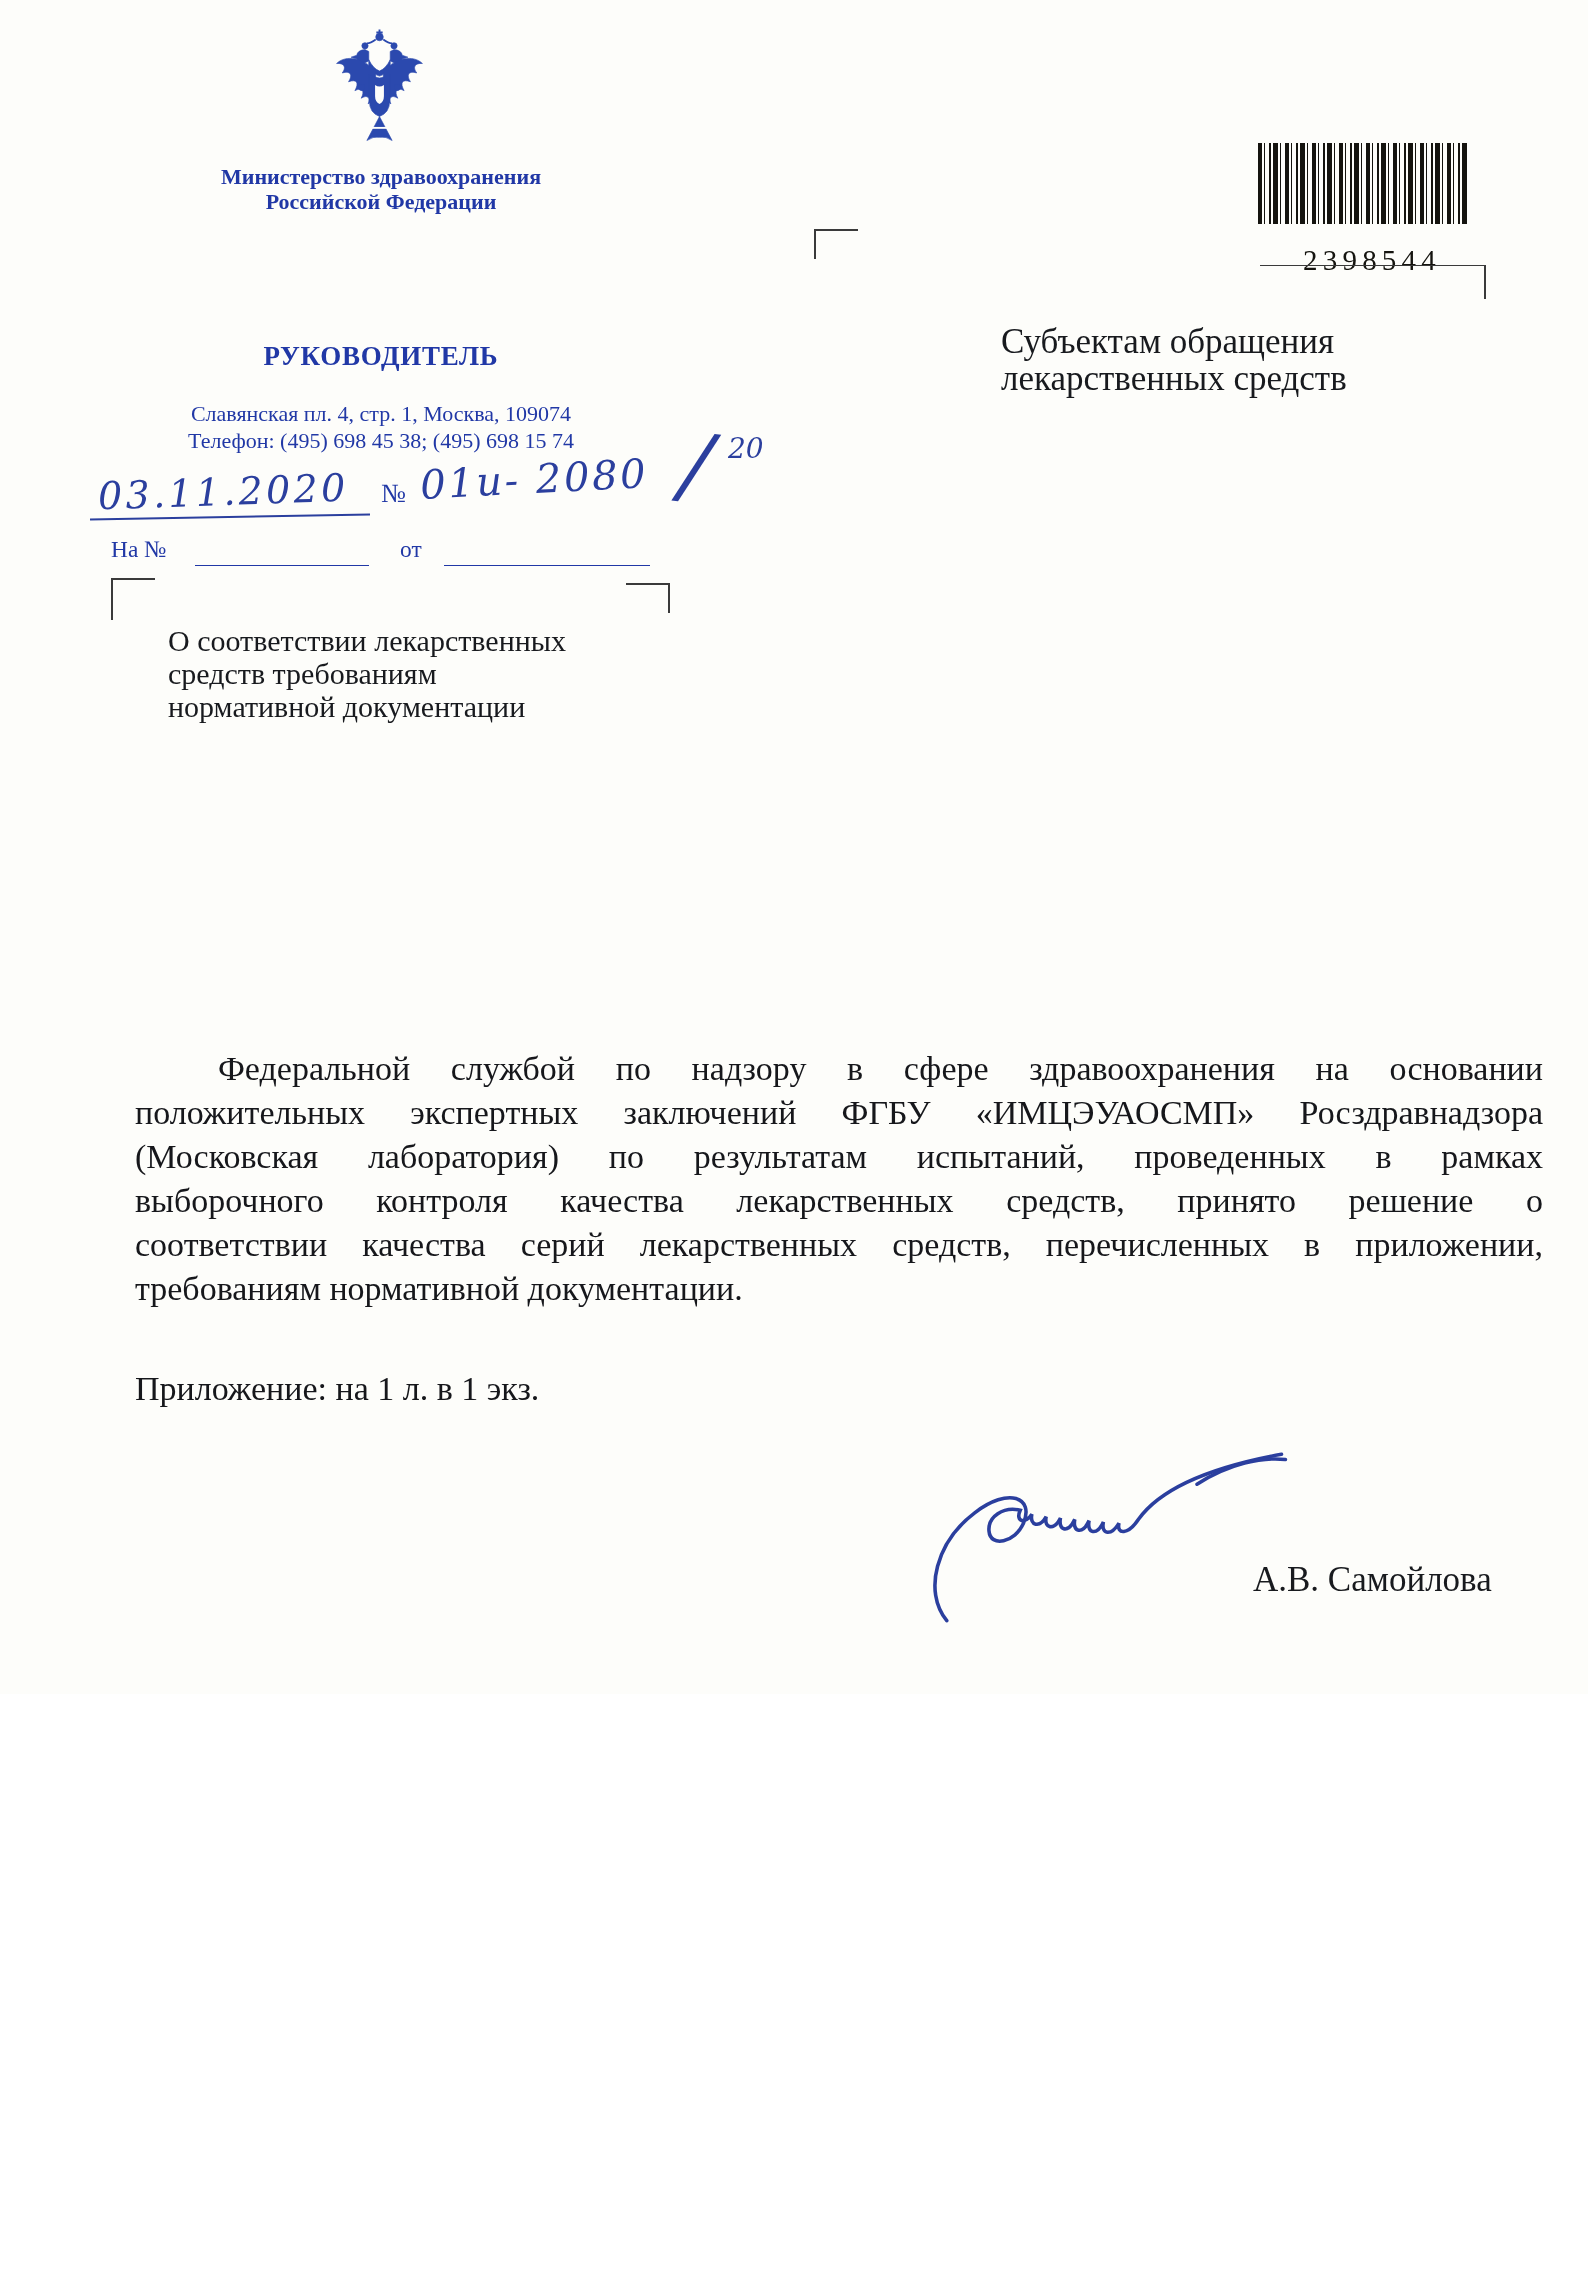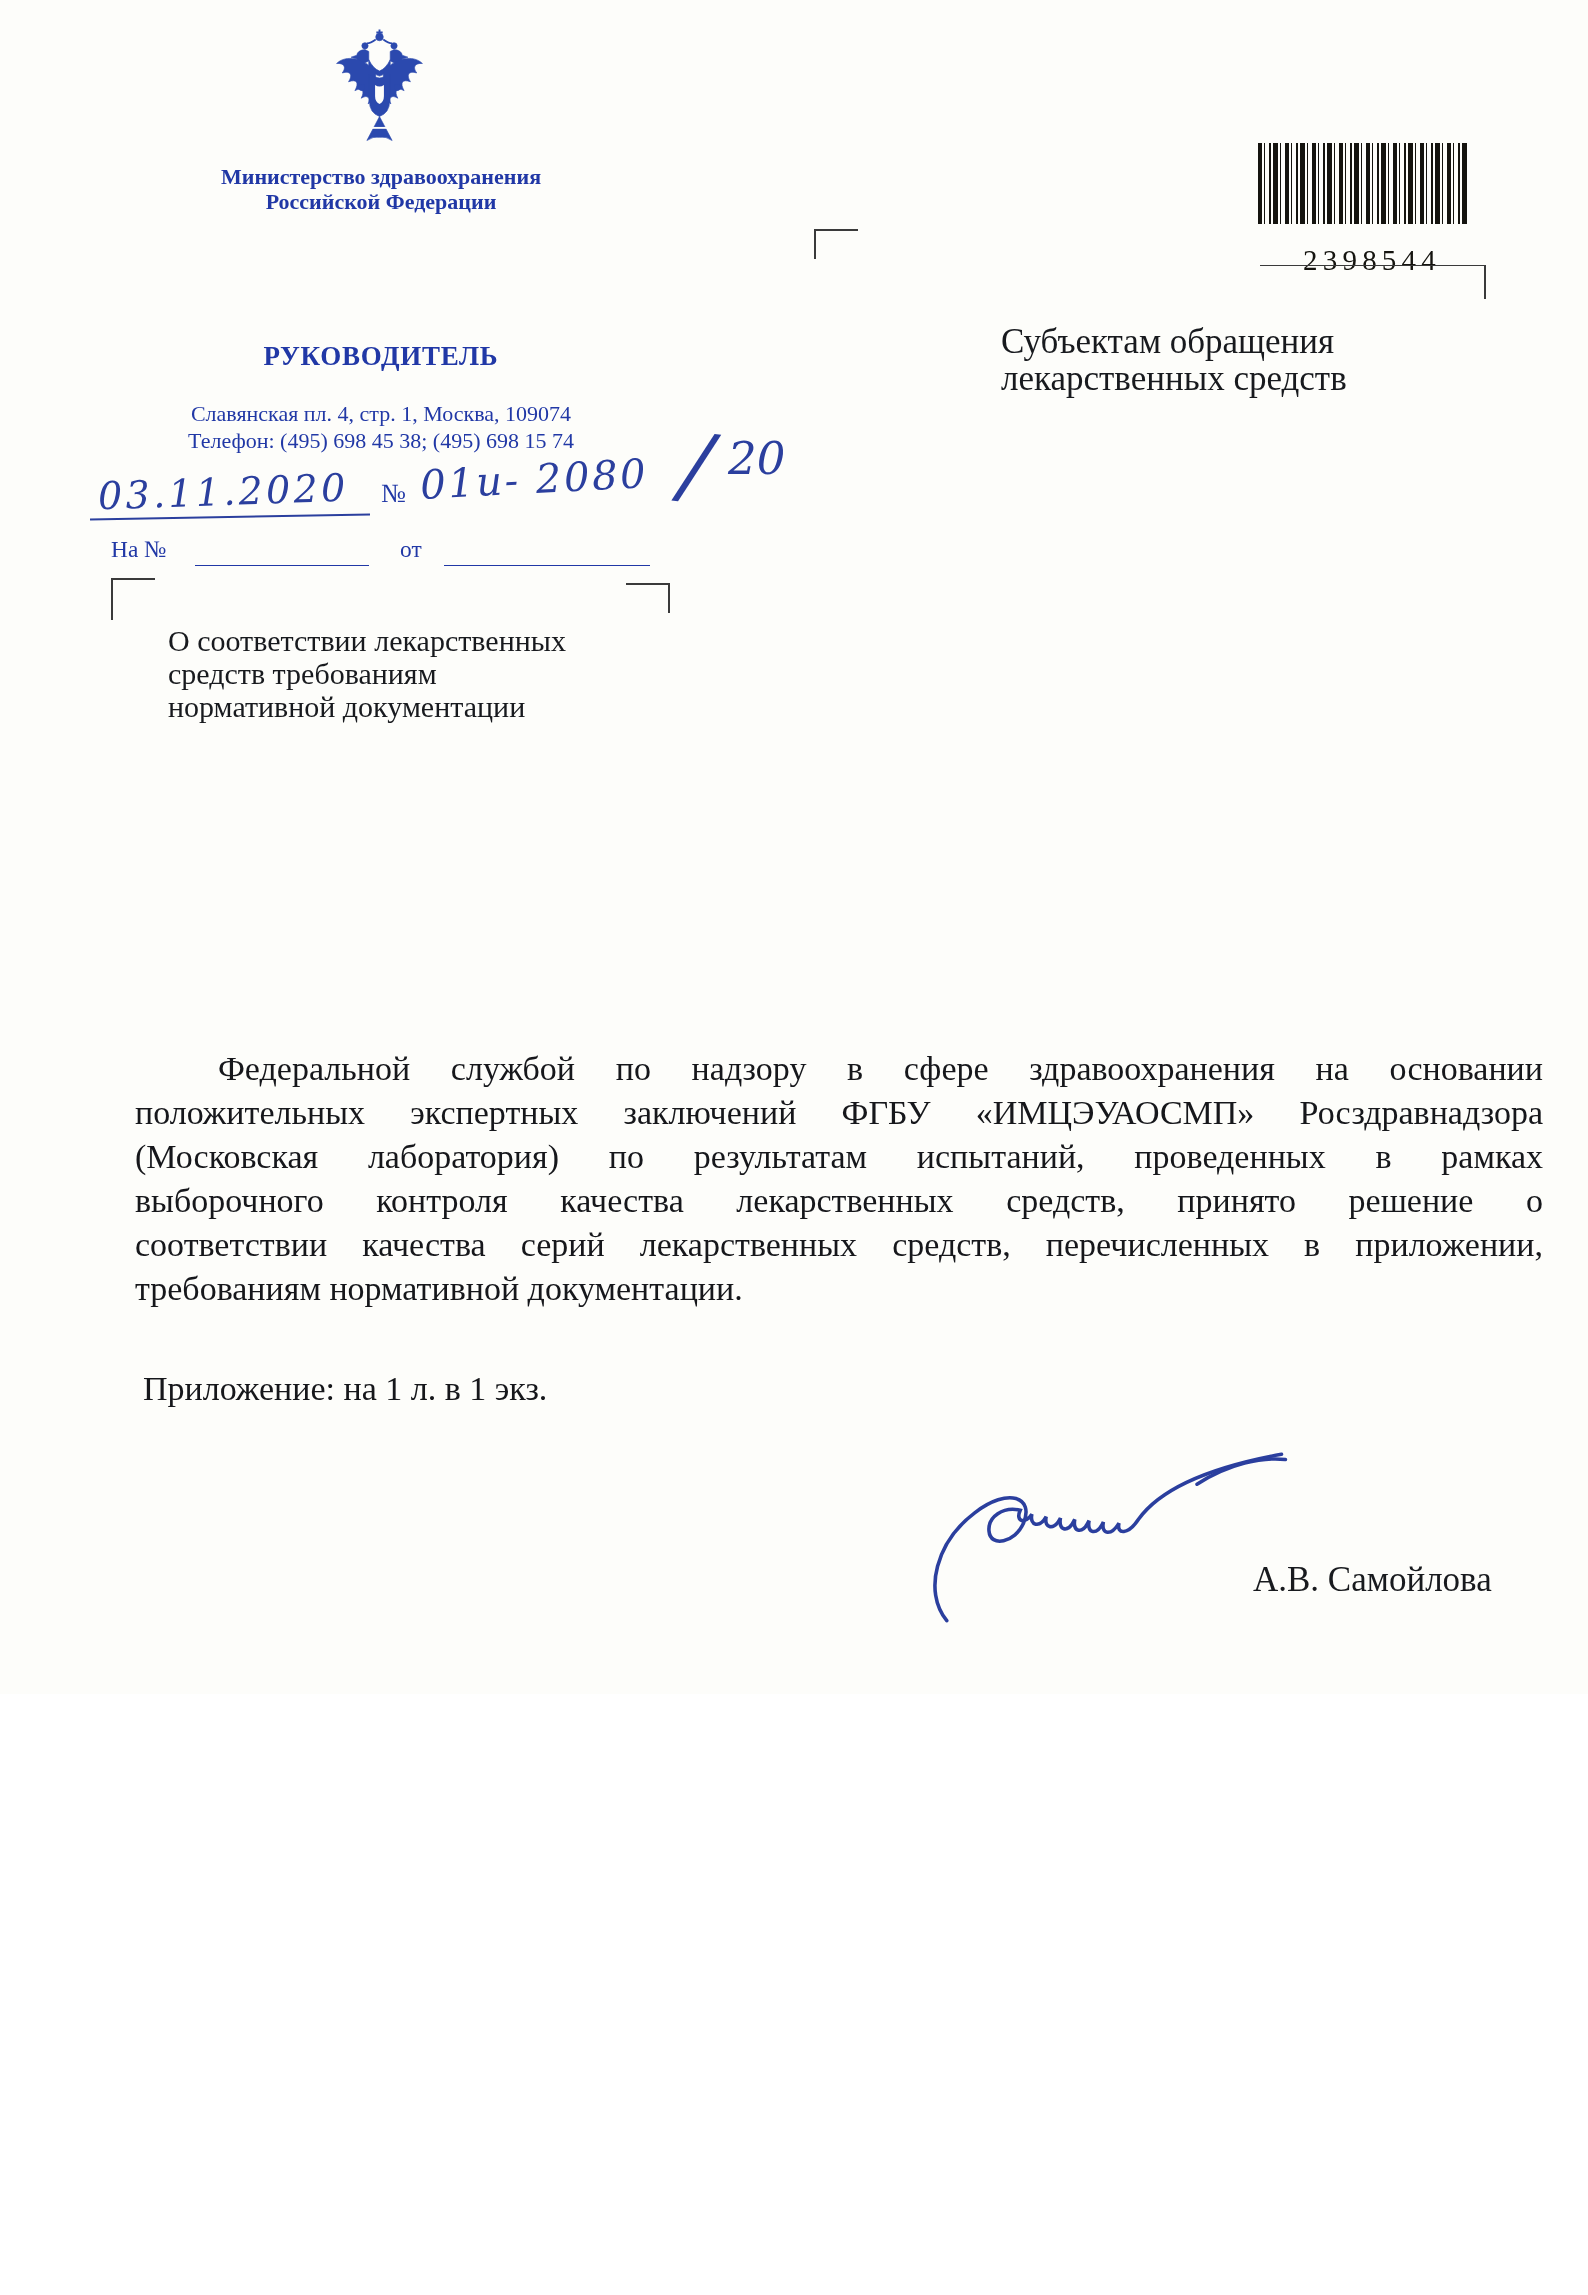--- a/index.html
+++ b/index.html
@@ -22,21 +22,21 @@
   .address  { top:401px; font-size:22px; color:#2138a6; }
   .phone    { top:428px; font-size:22px; color:#2138a6; }
 
   
   .hw { color:#2b3f9e; font-style:italic; font-family:"DejaVu Serif","Liberation Serif",serif; }
   .hw-date { left:98px; top:470px; font-size:38px; letter-spacing:3.3px; transform:rotate(-2deg); }
   .hw-date-line { left:90px; top:516px; width:280px; height:2px; background:#2b3f9e; transform:rotate(-1deg); }
   .no-sign { left:381px; top:479px; font-size:26px; }
   .hw-num { left:420px; top:456px; font-size:40px; letter-spacing:2.6px; transform:rotate(-3deg); }
   .hw-slash { left:682px; top:422px; font-size:86px; line-height:86px; transform:rotate(6deg); }
-  .hw-year { left:728px; top:432px; font-size:45px; }
+  .hw-year { left:728px; top:432px; font-size:28px; }
 
   .na-row-label { font-size:23.4px; color:#2138a6; }
   .uline { height:1.3px; background:#2138a6; }
 
   
   .mark { border-color:#3a3a3a; }
   .mark-tl { border-top:2px solid #3a3a3a; border-left:2px solid #3a3a3a; }
   .mark-tr { border-top:2px solid #3a3a3a; border-right:2px solid #3a3a3a; }
 
   
@@ -53,21 +53,21 @@
   .bc-num { margin-top:20px; text-align:center; padding-left:17px; font-size:29px; letter-spacing:5.2px; color:#15140f; }
 
   .recipient { left:1001px; top:323px; font-size:35px; line-height:37px; color:#181a1e; }
   .subject   { left:168px;  top:624px; font-size:30px; line-height:33px; color:#181a1e; }
 
   
   .body { left:135px; top:1047px; width:1408px; font-size:34px; color:#16171b; }
   .bline { line-height:44px; white-space:nowrap; }
   .just  { text-align:justify; text-align-last:justify; white-space:normal; }
   .indent { text-indent:83px; }
-  .attachment { left:135px; top:1370px; font-size:34px; color:#16171b;margin-left:8px; }
+  .attachment { left:135px; top:1370px; font-size:34px; color:#16171b; }
 
   .signer { left:1253px; top:1560px; font-size:35px; color:#181a1e; }
   .executor-name  { left:135px; top:2107px; font-size:26px; color:#26262a; }
   .executor-phone { left:135px; top:2142px; font-size:26px; color:#26262a; }
 
   .sig-box { left:917px; top:1414px; width:391px; height:221px; }
 
   .scan-bar { left:0; top:2199px; width:13px; height:96px; background:#2a3d96; }
 </style>
 </head>

